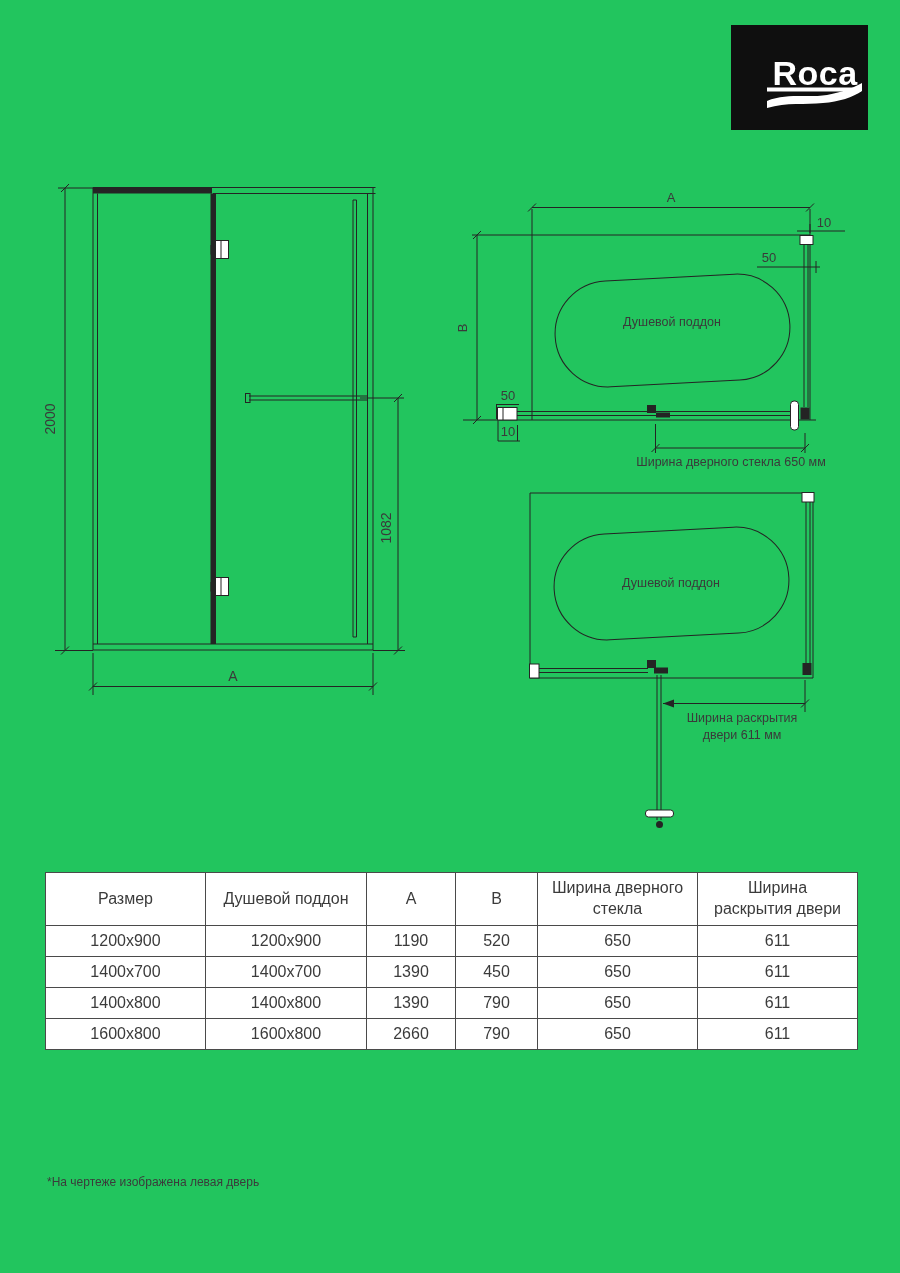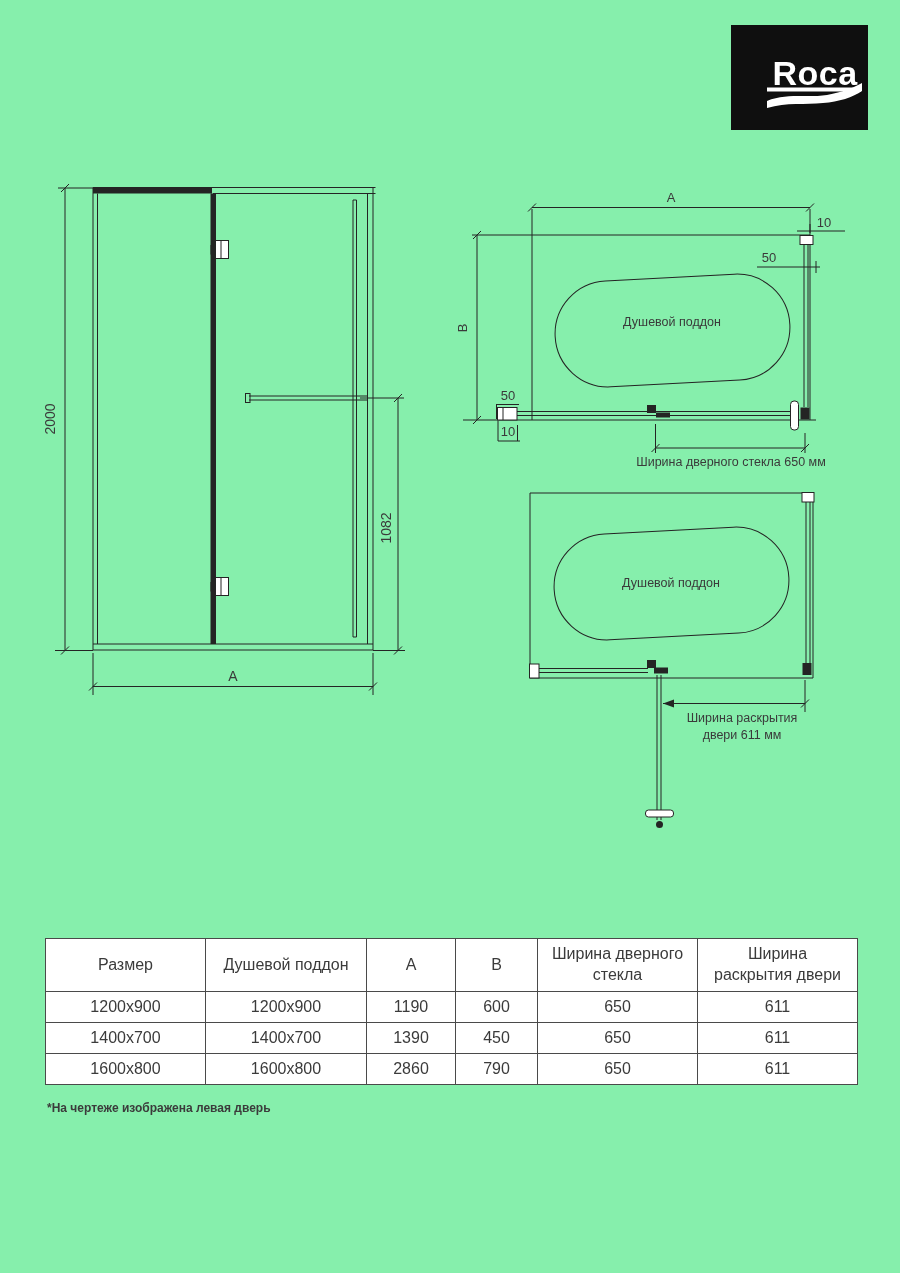--- a/index.html
+++ b/index.html
@@ -1,35 +1,35 @@
 <!DOCTYPE html>
 <html><head>
 <meta charset="utf-8">
 <style>
   html,body { margin:0; padding:0; background:#ffffff; }
   body { width:900px; height:1273px; font-family:"Liberation Sans",sans-serif; }
-  .page { position:relative; width:900px; height:1273px; background:#86efac; overflow:hidden; }
+  .page { position:relative; width:900px; height:1273px; background:#22c55e; overflow:hidden; }
 
   .logo { position:absolute; left:731px; top:25px; width:137px; height:105px; }
 
   svg.drawings { position:absolute; left:0; top:0; }
   .ln  { stroke:#242424; stroke-width:1; fill:none; }
   .fillblk { fill:#242424; stroke:none; }
   .white { fill:#ffffff; }
   text.dim { fill:#3a3a3a; font-size:14px; text-anchor:middle; font-family:"Liberation Sans",sans-serif; stroke:none; }
   text.dim-sm { font-size:13px; }
   text.lbl { font-size:12.5px; }
 
-  .spec-table-wrap { position:absolute; left:45px; top:938px; width:812px; }
+  .spec-table-wrap { position:absolute; left:45px; top:872px; width:812px; }
   table.spec { border-collapse:collapse; width:812px; table-layout:fixed; color:#3b3b3b; }
   table.spec th, table.spec td { border:1px solid #4a4a4a; text-align:center; vertical-align:middle; font-weight:normal; font-size:16px; padding:0; background:#fff; }
   table.spec thead th { height:52px; line-height:1.3; }
   table.spec tbody td { height:30px; }
 
-  .footnote { position:absolute; left:47px; top:1101px; font-size:12px; color:#3b3b3b;font-weight:bold; }
+  .footnote { position:absolute; left:47px; top:1175px; font-size:12px; color:#3b3b3b; }
 </style>
 </head>
 <body>
 
 <div class="page">
 
   <div class="logo">
     <svg viewBox="0 0 137 105" width="137" height="105">
       <rect x="0" y="0" width="137" height="105" fill="#0f0f0f"></rect>
       <text x="84" y="60" text-anchor="middle" fill="#ffffff" font-size="34" font-weight="bold" letter-spacing="0.5" style="font-family:&quot;Liberation Sans&quot;,sans-serif">Roca</text>
@@ -212,36 +212,44 @@
             <th>B</th>
             <th>Ширина дверного<br>стекла</th>
             <th>Ширина<br>раскрытия двери</th>
           </tr>
       </thead>
       <tbody>
           <tr>
             <td>1200x900</td>
             <td>1200x900</td>
             <td>1190</td>
-            <td>600</td>
+            <td>520</td>
             <td>650</td>
             <td>611</td>
           </tr>
           <tr>
             <td>1400x700</td>
             <td>1400x700</td>
             <td>1390</td>
             <td>450</td>
             <td>650</td>
             <td>611</td>
           </tr>
           <tr>
+            <td>1400x800</td>
+            <td>1400x800</td>
+            <td>1390</td>
+            <td>790</td>
+            <td>650</td>
+            <td>611</td>
+          </tr>
+          <tr>
             <td>1600x800</td>
             <td>1600x800</td>
-            <td>2860</td>
+            <td>2660</td>
             <td>790</td>
             <td>650</td>
             <td>611</td>
           </tr>
         </tbody>
     </table>
   </div>
 
   <div class="footnote">*На чертеже изображена левая дверь</div>
 

